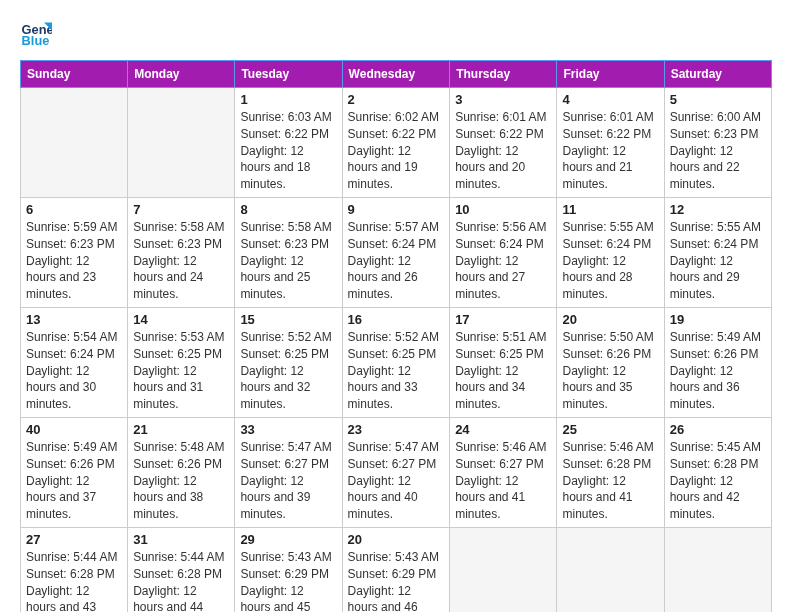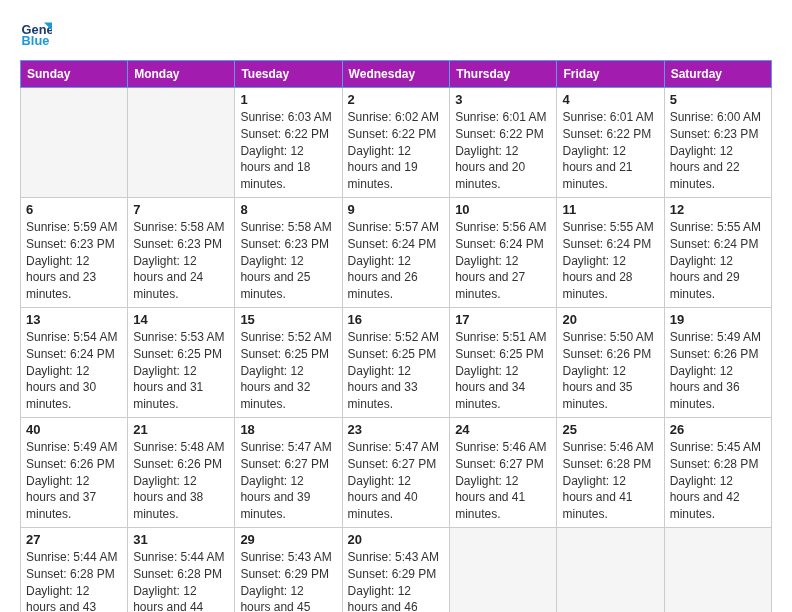--- a/index.html
+++ b/index.html
@@ -203,21 +203,21 @@
       <tr class="week-row">
         <td>
           <span class="day-num">40</span>
           <div class="day-info">Sunrise: 5:49 AM<br>Sunset: 6:26 PM<br>Daylight: 12 hours and 37 minutes.</div>
         </td>
         <td>
           <span class="day-num">21</span>
           <div class="day-info">Sunrise: 5:48 AM<br>Sunset: 6:26 PM<br>Daylight: 12 hours and 38 minutes.</div>
         </td>
         <td>
-          <span class="day-num">18</span>
+          <span class="day-num">33</span>
           <div class="day-info">Sunrise: 5:47 AM<br>Sunset: 6:27 PM<br>Daylight: 12 hours and 39 minutes.</div>
         </td>
         <td>
           <span class="day-num">23</span>
           <div class="day-info">Sunrise: 5:47 AM<br>Sunset: 6:27 PM<br>Daylight: 12 hours and 40 minutes.</div>
         </td>
         <td>
           <span class="day-num">24</span>
           <div class="day-info">Sunrise: 5:46 AM<br>Sunset: 6:27 PM<br>Daylight: 12 hours and 41 minutes.</div>
         </td>

